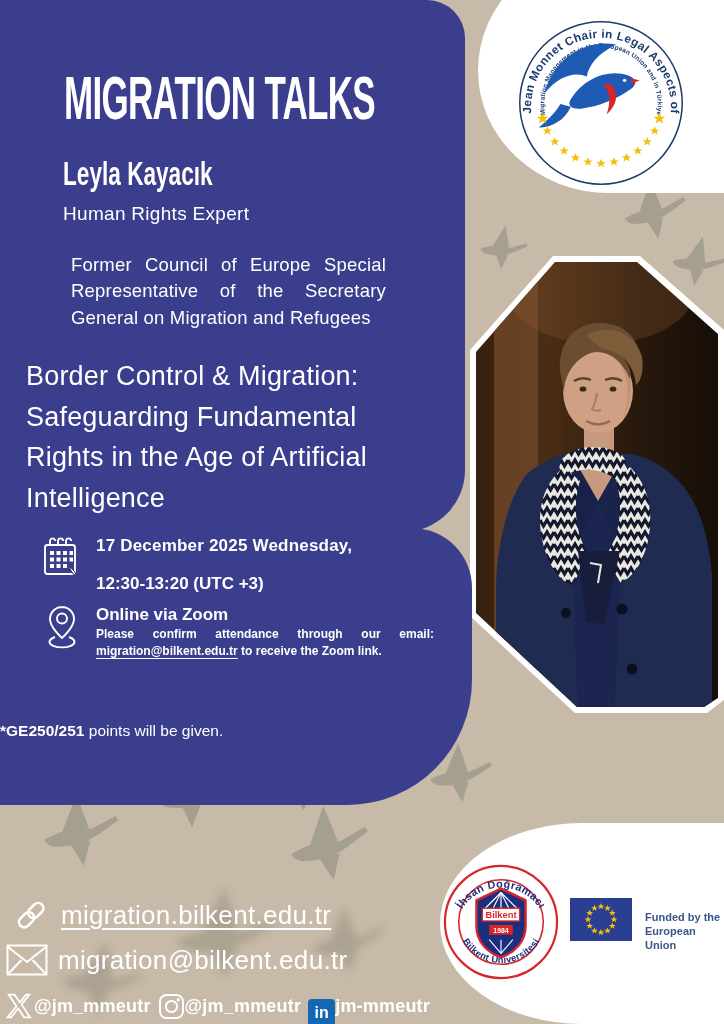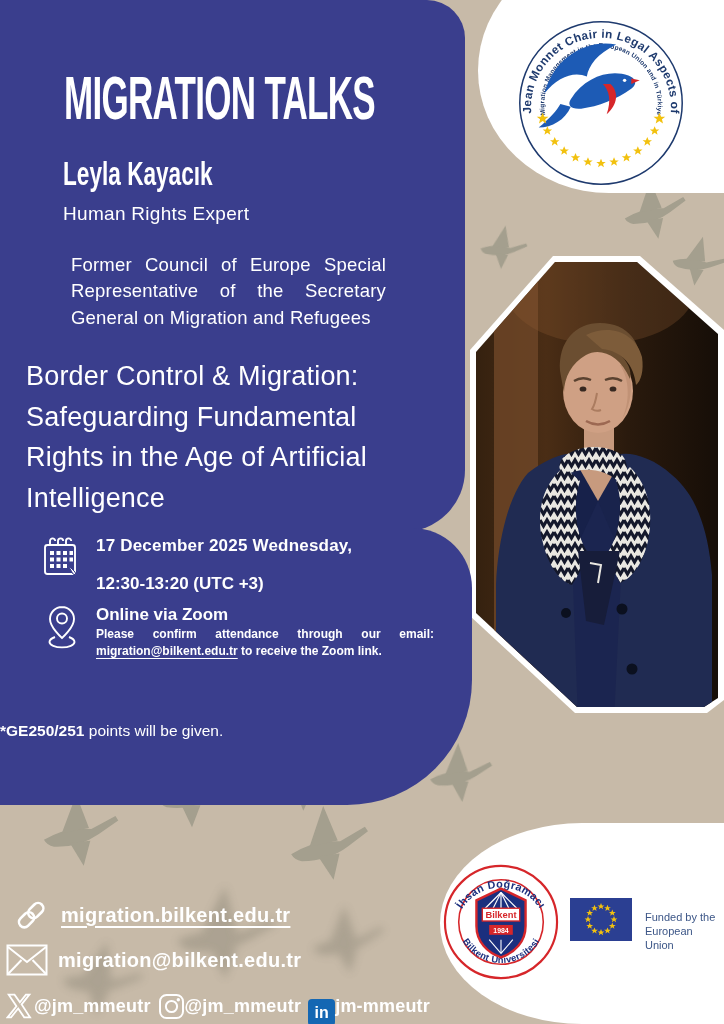--- a/index.html
+++ b/index.html
@@ -42,27 +42,27 @@
             border-radius:50% 0 0 50%;}
   .jm-logo{position:absolute;left:38px;top:70px;}
   .bottom-blob{position:absolute;left:440px;top:823px;width:284px;height:201px;background:#fff;
                border-radius:50% 0 0 50%;}
 
   
   .photo{position:absolute;left:470px;top:253px;width:254px;height:468px;}
 
   
   .eu-flag{position:absolute;left:130px;top:75px;}
-  .eu-caption{position:absolute;left:205px;top:88px;font-size:11px;font-weight:400;color:#3c5687;line-height:1.25;}
+  .eu-caption{position:absolute;left:205px;top:88px;font-size:11px;font-weight:700;color:#3c5687;line-height:1.25;}
   .bilkent-logo{position:absolute;left:2px;top:40px;}
 
   
   .flink1{position:absolute;left:14px;top:898px;display:flex;align-items:center;gap:13px;color:#fff;}
   .flink2{position:absolute;left:6px;top:944px;display:flex;align-items:center;gap:10px;color:#fff;}
-  .ftext{font-size:20px;font-weight:700;letter-spacing:.3px;}
+  .ftext{font-size:26px;font-weight:400;letter-spacing:.3px;}
   .u{text-decoration:underline;text-underline-offset:4px;text-decoration-thickness:2px;}
   .social{position:absolute;left:6px;top:986px;display:flex;align-items:center;color:#fff;}
   .stext{font-size:18px;font-weight:700;letter-spacing:.2px;}
   .sgap{width:7px;}
   .li-badge{width:27px;height:27px;background:#1467b3;border-radius:4px;display:flex;align-items:center;
             justify-content:center;color:#fff;font-size:16px;font-weight:800;margin-top:13px;}
 </style>
 </head>
 <body>
 

